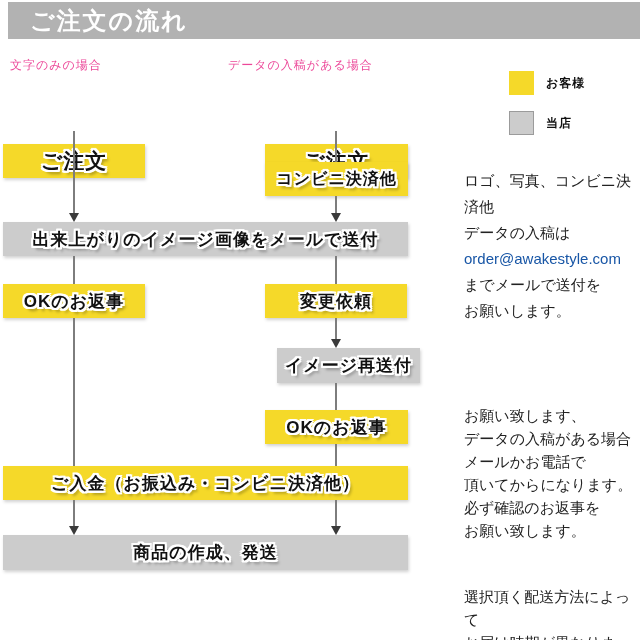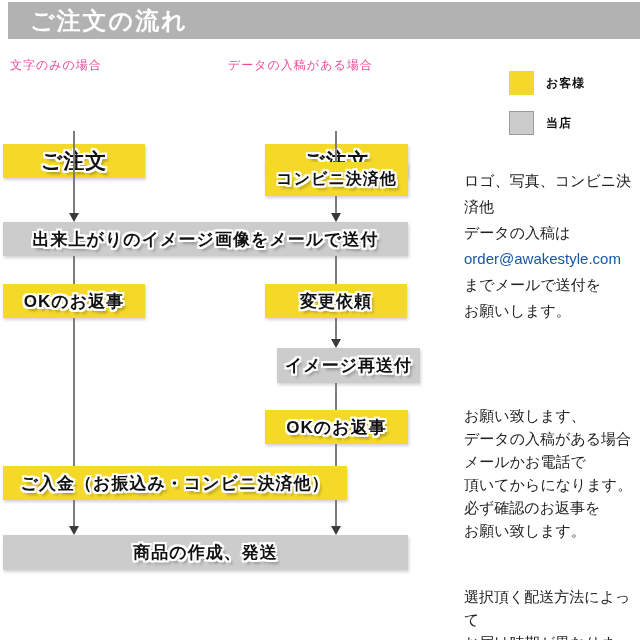--- a/index.html
+++ b/index.html
@@ -34,21 +34,21 @@
   .green{background:var(--delivery-green,#8CC640);}
   .big{font-size:21px;margin-top:47px;}
   #box-order-l{left:3px;top:97px;width:142px;height:34px;}
   #box-order-r{left:265px;top:97px;width:143px;height:34px;}
   #box-send-data{left:265px;top:162px;width:143px;height:34px;font-size:16px;}
   #box-send-image{left:3px;top:222px;width:405px;height:34px;}
   #box-ok-l{left:3px;top:284px;width:142px;height:34px;}
   #box-change{left:265px;top:284px;width:142px;height:34px;}
   #box-resend{left:265px;top:348px;width:143px;height:35px;margin-left:12px;}
   #box-ok-r{left:265px;top:410px;width:143px;height:34px;}
-  #box-payment{left:3px;top:466px;width:344px;height:34px;}
+  #box-payment{left:3px;top:466px;width:405px;height:34px;}
   #box-create{left:3px;top:535px;width:405px;height:35px;text-align:center;}
   #box-delivery{left:5px;top:598px;width:405px;height:34px;}
   
   .vline{position:absolute;width:2px;background:#7d7d7d;}
   #l1{left:73px;top:131px;height:83px;}
   #l2{left:73px;top:256px;height:28px;}
   #l3{left:73px;top:318px;height:148px;}
   #l4{left:73px;top:500px;height:27px;}
   #r1{left:335px;top:131px;height:31px;}
   #r2{left:335px;top:196px;height:18px;}

